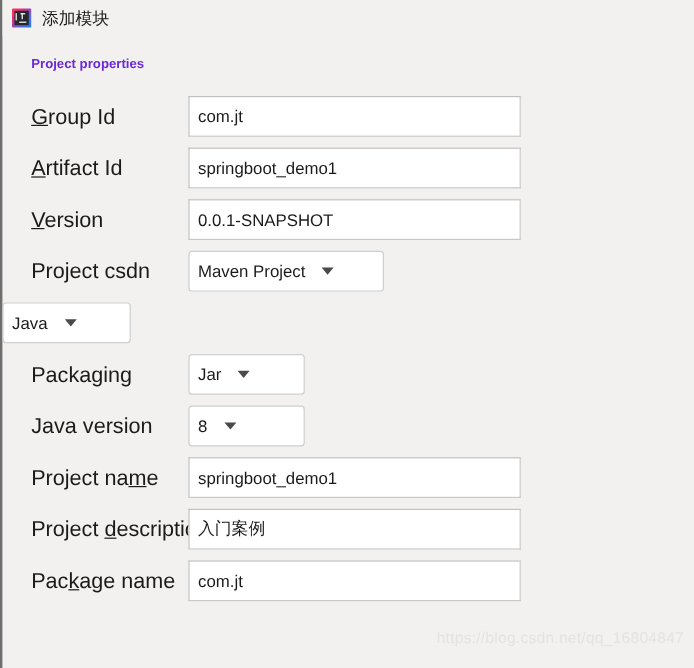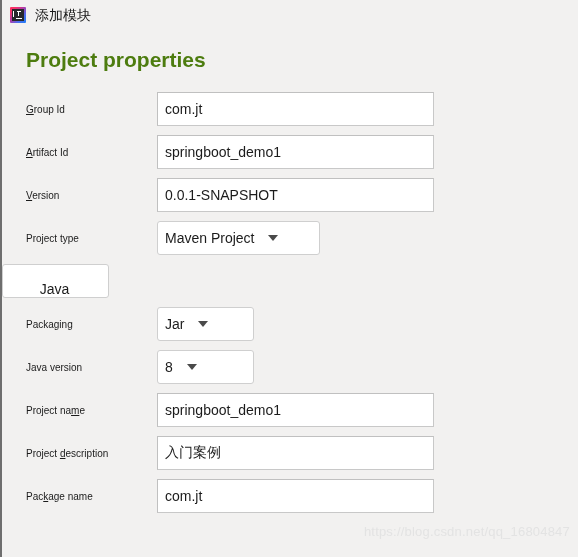--- a/index.html
+++ b/index.html
@@ -63,37 +63,37 @@
     line-height: 1;
     white-space: nowrap;
   }
 
   
   #content {
     padding: 18px 0 0 0;
     position: relative;
   }
   #section-title {
-    font-size: 21px;
+    font-size: 11px;
     font-weight: bold;
-    color: #4d7c0f;
+    color: #6d28d9;
     margin: 0 0 22px 24px;
   }
 
   .form-row {
     display: flex;
     align-items: center;
     height: 30px;
     margin-bottom: 13px;
   }
   .form-label {
     width: 155px;
     padding-left: 24px;
     box-sizing: border-box;
-    font-size: 10px;
+    font-size: 18px;
     color: #1b1b1b;
     white-space: nowrap;
     flex: 0 0 auto;
   }
   .form-label u {
     text-decoration: underline;
     text-underline-offset: 1px;
   }
 
   .field {
@@ -123,21 +123,21 @@
   }
   .combo .caret {
     margin-left: 14px;
     width: 0; height: 0;
     flex: 0 0 auto;
     border-left: 5px solid transparent;
     border-right: 5px solid transparent;
     border-top: 6px solid #4a4a4a;
   }
   .combo-w-maven { width: 163px; }
-  .combo-w-lang  { width: 107px; flex-direction: column; }
+  .combo-w-lang  { width: 107px; }
   .combo-w-pack  { width: 97px; }
   .combo-w-jv    { width: 97px; }
 
   #watermark {
     position: absolute;
     right: 8px;
     bottom: 18px;
     font-size: 13px;
     color: #e3e3e3;
     white-space: nowrap;
@@ -175,21 +175,21 @@
             <span>springboot_demo1</span>
           </div>
         </div>
         <div class="form-row">
           <div class="form-label"><u>V</u>ersion</div>
           <div class="field textfield">
             <span>0.0.1-SNAPSHOT</span>
           </div>
         </div>
         <div class="form-row">
-          <div class="form-label">Project type</div>
+          <div class="form-label">Project csdn</div>
           <div class="field combo combo-w-maven">
             <span>Maven Project</span>
             <span class="caret"></span>
           </div>
         </div>
         <div class="form-row">
           <div class="field combo combo-w-lang">
             <span>Java</span>
             <span class="caret"></span>
           </div>

